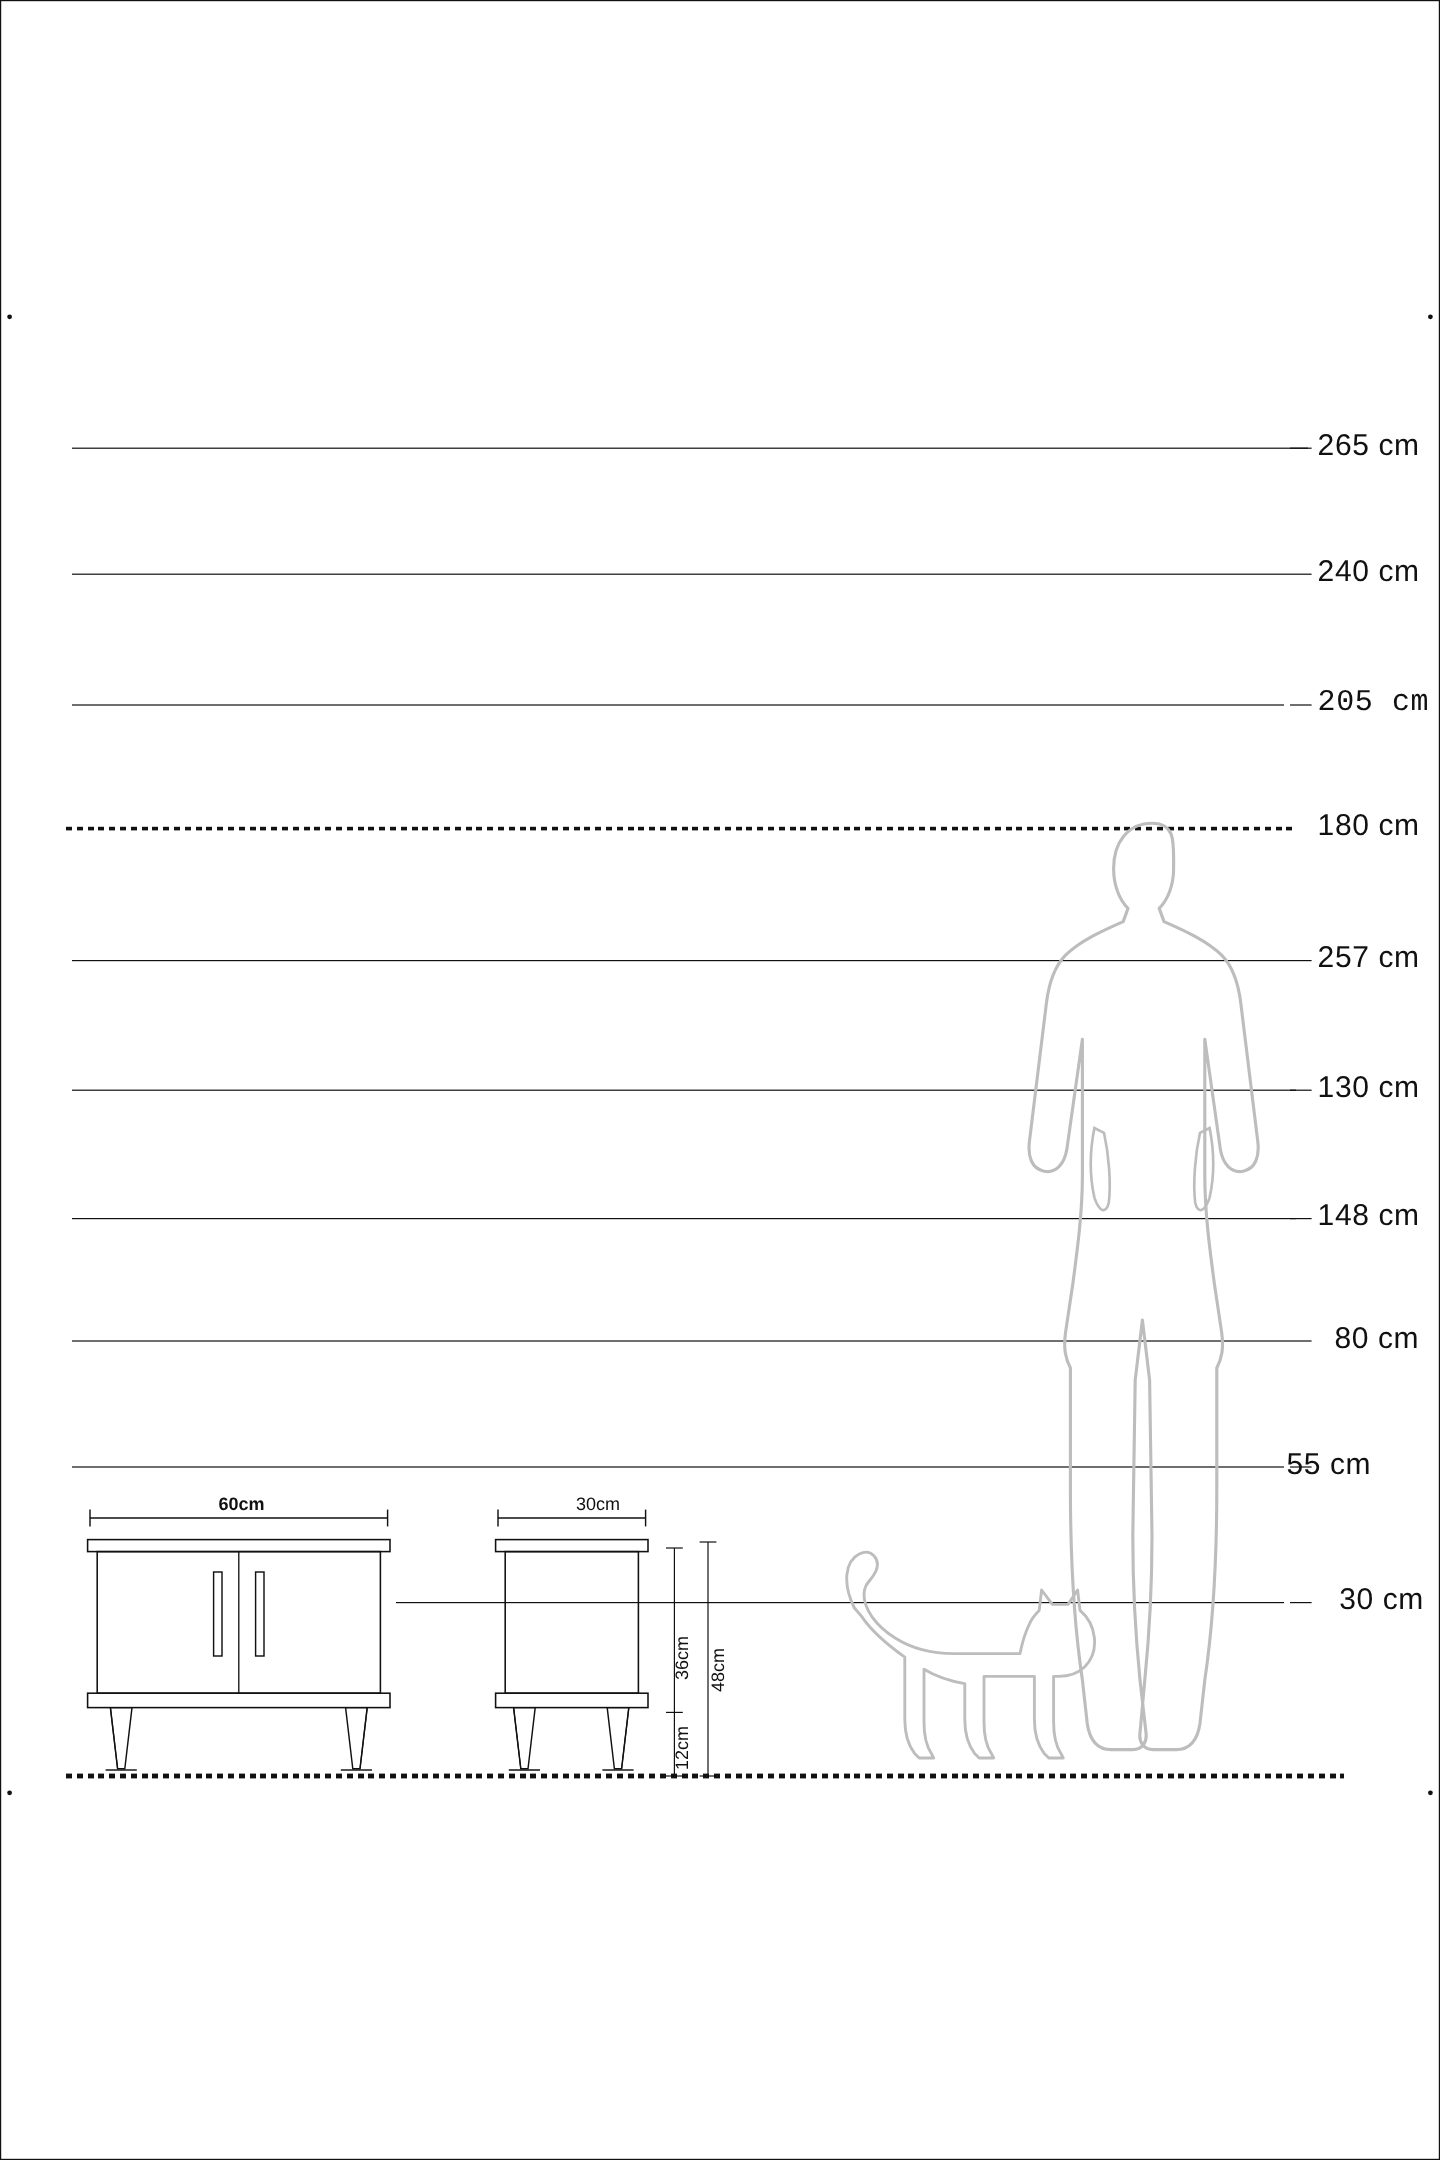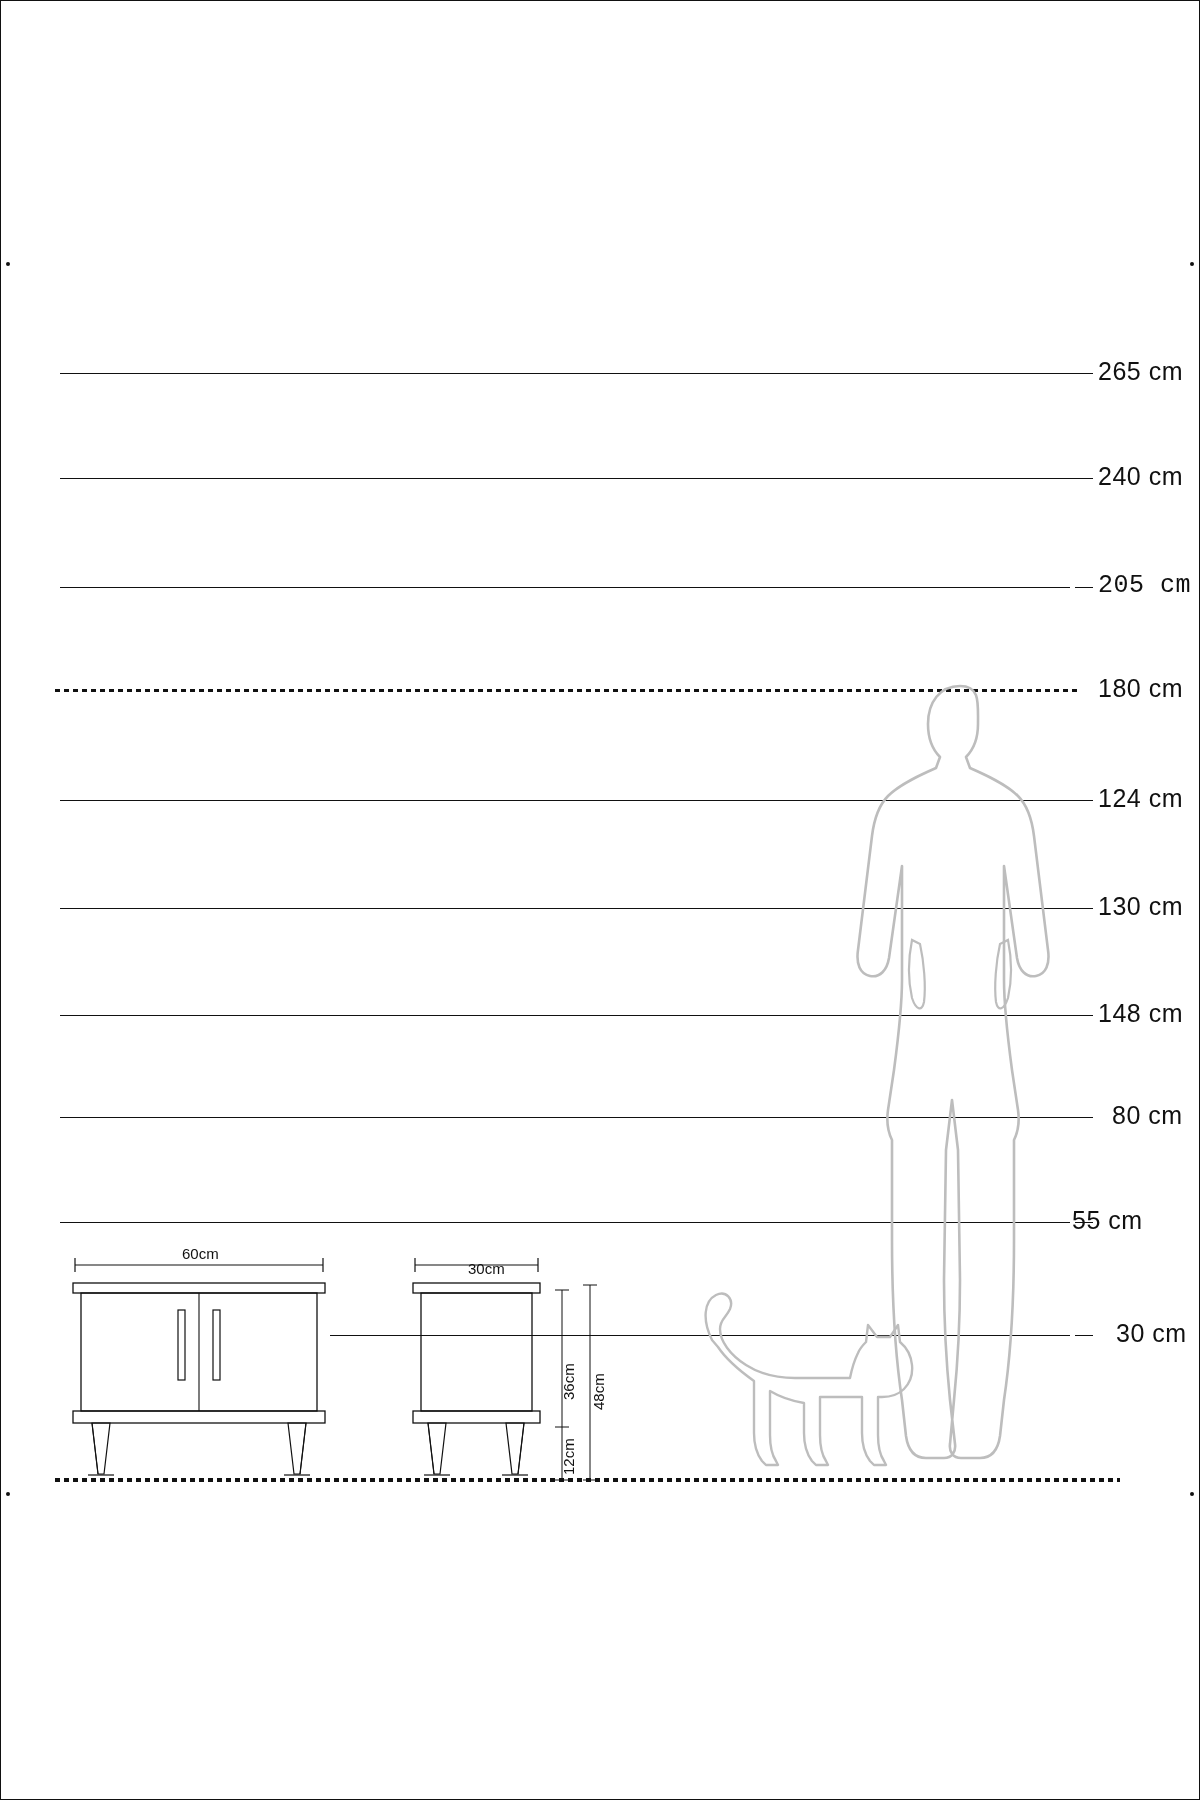--- a/index.html
+++ b/index.html
@@ -57,21 +57,21 @@
   </div>
 
   <div class="scale-row" style="top:690px;">
     <div class="scale-line dashed" style="left:55px;width:1025px;top:-1px;"></div>
     <div class="scale-label" style="left:1098px;top:-14px;">180 cm</div>
   </div>
 
   <div class="scale-row" style="top:800px;">
     <div class="scale-line" style="width:1015px;"></div>
     <div class="tick" style="left:1075px;"></div>
-    <div class="scale-label" style="left:1098px;top:-14px;">124 cm</div>
+    <div class="scale-label" style="left:1098px;top:-14px;">257 cm</div>
   </div>
 
   <div class="scale-row" style="top:908px;">
     <div class="scale-line" style="width:1020px;"></div>
     <div class="tick" style="left:1075px;"></div>
     <div class="scale-label" style="left:1098px;top:-14px;">130 cm</div>
   </div>
 
   <div class="scale-row" style="top:1015px;">
     <div class="scale-line" style="width:1020px;"></div>
@@ -119,21 +119,21 @@
 
       <path d="M22 168 L40 168 L34 219 L28 219 Z" fill="none" stroke="#111" stroke-width="1.2"></path>
       <path d="M22 168 L28 219" fill="none" stroke="#111" stroke-width="1"></path>
       <path d="M218 168 L236 168 L230 219 L224 219 Z" fill="none" stroke="#111" stroke-width="1.2"></path>
       <path d="M236 168 L230 219" fill="none" stroke="#111" stroke-width="1"></path>
 
       <line x1="18" y1="220" x2="44" y2="220" stroke="#111" stroke-width="1.2"></line>
       <line x1="214" y1="220" x2="240" y2="220" stroke="#111" stroke-width="1.2"></line>
     </svg>
   </div>
-  <div class="dim-text" style="left:182px;top:1245px;">60cm</div>
+  <div class="dim-text" style="left:182px;top:1245px;font-weight:bold;">60cm</div>
 
   <div class="fig" style="left:410px;top:1255px;">
     <svg width="150" height="230" viewBox="0 0 150 230">
       <line x1="5" y1="10" x2="128" y2="10" stroke="#111" stroke-width="1.2"></line>
       <line x1="5" y1="3" x2="5" y2="17" stroke="#111" stroke-width="1.2"></line>
       <line x1="128" y1="3" x2="128" y2="17" stroke="#111" stroke-width="1.2"></line>
 
       <rect x="3" y="28" width="127" height="10" fill="none" stroke="#111" stroke-width="1.3"></rect>
 
       <rect x="11" y="38" width="111" height="118" fill="none" stroke="#111" stroke-width="1.3"></rect>
@@ -141,21 +141,21 @@
       <rect x="3" y="156" width="127" height="12" fill="none" stroke="#111" stroke-width="1.3"></rect>
 
       <path d="M18 168 L36 168 L30 219 L24 219 Z" fill="none" stroke="#111" stroke-width="1.2"></path>
       <path d="M18 168 L24 219" fill="none" stroke="#111" stroke-width="1"></path>
       <path d="M96 168 L114 168 L108 219 L102 219 Z" fill="none" stroke="#111" stroke-width="1.2"></path>
       <path d="M114 168 L108 219" fill="none" stroke="#111" stroke-width="1"></path>
       <line x1="14" y1="220" x2="40" y2="220" stroke="#111" stroke-width="1.2"></line>
       <line x1="92" y1="220" x2="118" y2="220" stroke="#111" stroke-width="1.2"></line>
     </svg>
   </div>
-  <div class="dim-text" style="left:468px;top:1245px;margin-top:15px;">30cm</div>
+  <div class="dim-text" style="left:480px;top:1245px;">30cm</div>
 
   <div class="fig" style="left:552px;top:1255px;">
     <svg width="70" height="230" viewBox="0 0 70 230">
 
       <line x1="10" y1="35" x2="10" y2="172" stroke="#111" stroke-width="1"></line>
       <line x1="3" y1="35" x2="17" y2="35" stroke="#111" stroke-width="1"></line>
       <line x1="3" y1="172" x2="17" y2="172" stroke="#111" stroke-width="1"></line>
 
       <line x1="10" y1="172" x2="10" y2="225" stroke="#111" stroke-width="1"></line>
       <line x1="3" y1="225" x2="17" y2="225" stroke="#111" stroke-width="1"></line>

